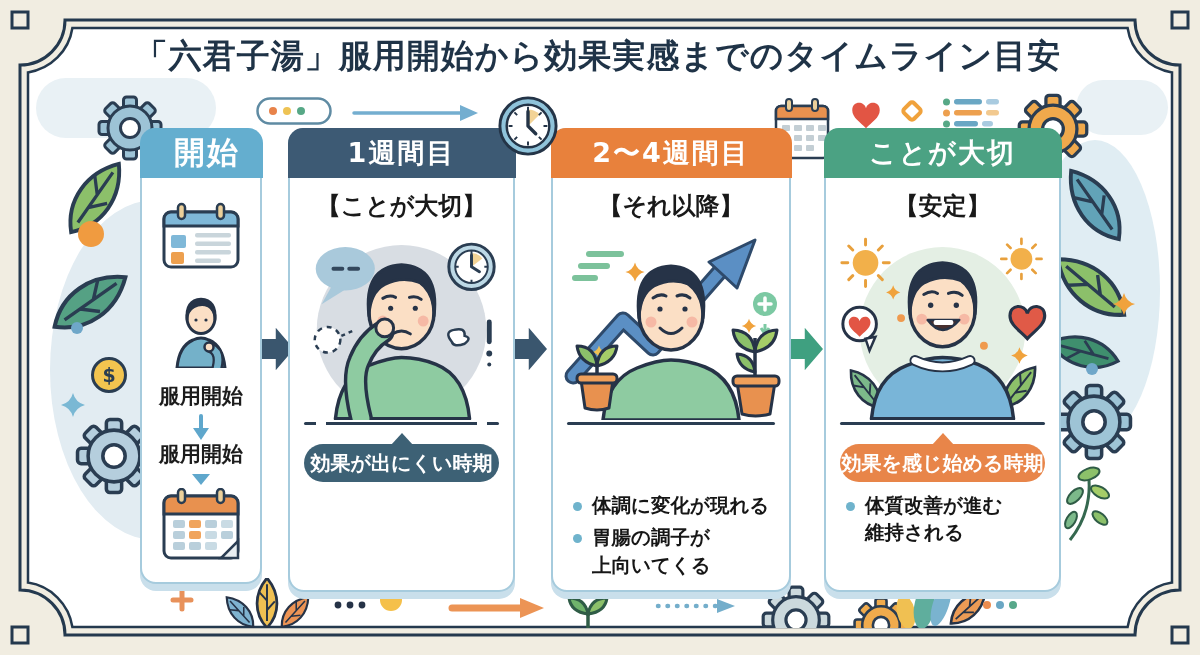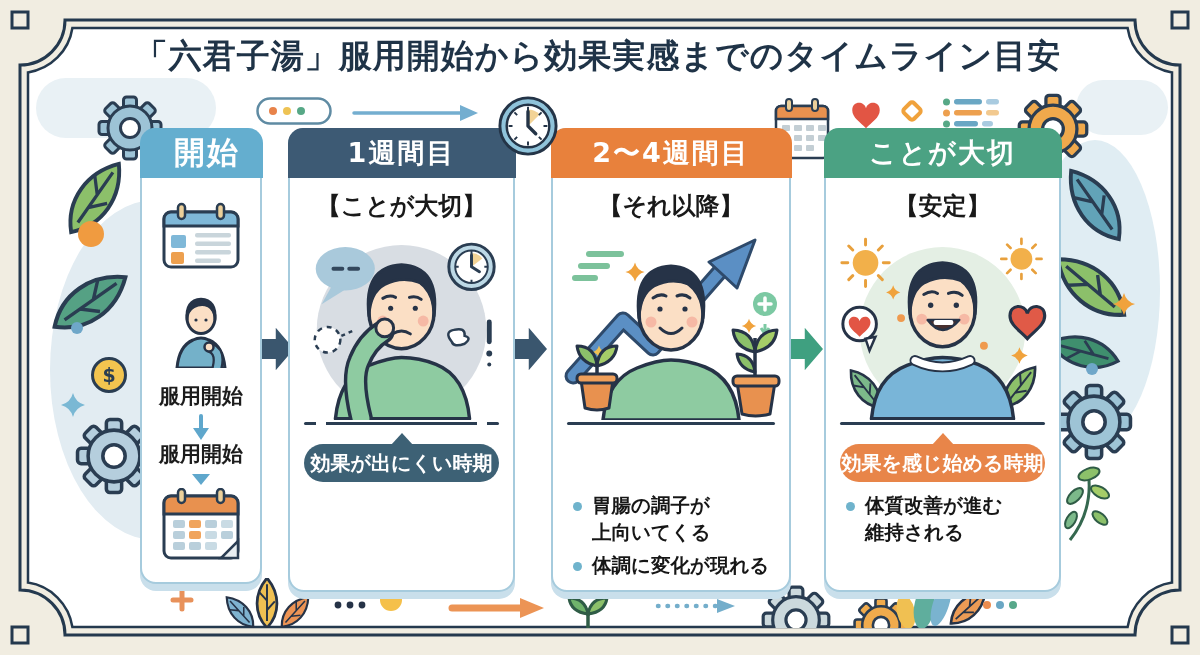--- a/index.html
+++ b/index.html
@@ -500,23 +500,23 @@
           <path d="M196 124 Q176 120 174 102 Q194 103 196 124 Z" fill="#8cc06a"></path>
           <path d="M196 124 Q216 120 218 102 Q198 103 196 124 Z" fill="#a5cd68"></path>
           <path d="M196 144 Q180 141 178 126 Q194 127 196 144 Z" fill="#8cc06a"></path>
           <path d="M178 154 H216 L211 186 Q196 190 183 186 Z" fill="#e8914f"></path>
           <rect x="174" y="148" width="46" height="10" rx="4" fill="#ef9f5a"></rect>
         </g>
       </svg>
     </div>
     <div class="baseline"></div>
     <ul class="bullets">
+      <li>体調に変化が現れる</li>
       <li>胃腸の調子が
 上向いてくる</li>
-      <li>体調に変化が現れる</li>
     </ul>
   </section>
 
   <section class="card" style="left:824px;top:128px;width:233px;height:460px;">
     <header class="card-head" style="background:#4ba283;">
       <span>ことが大切</span>
     </header>
     <div class="card-sub">【安定】</div>
     <div class="illus">
       <svg viewBox="0 0 224 192">

